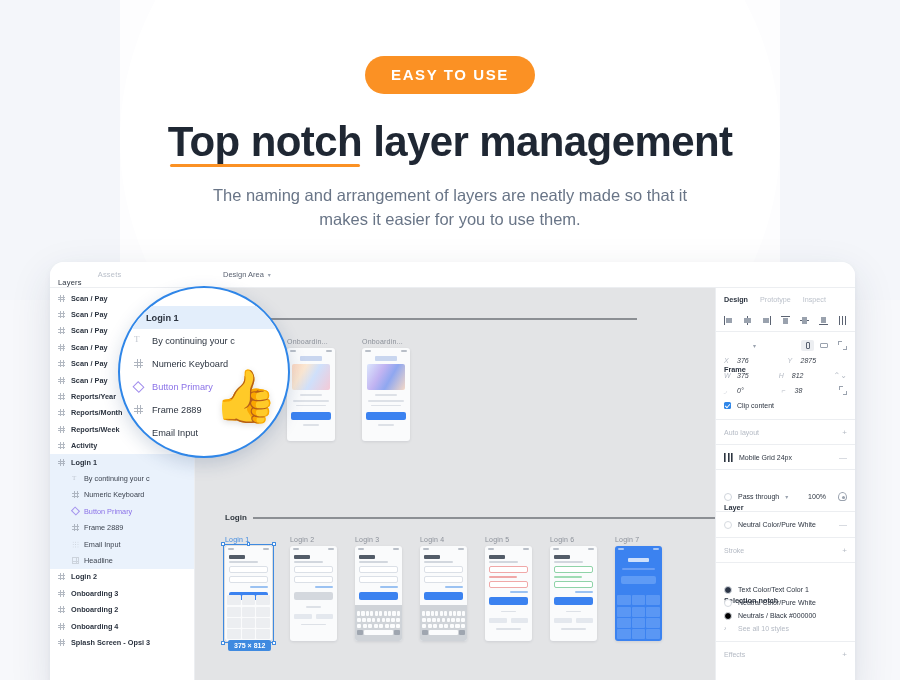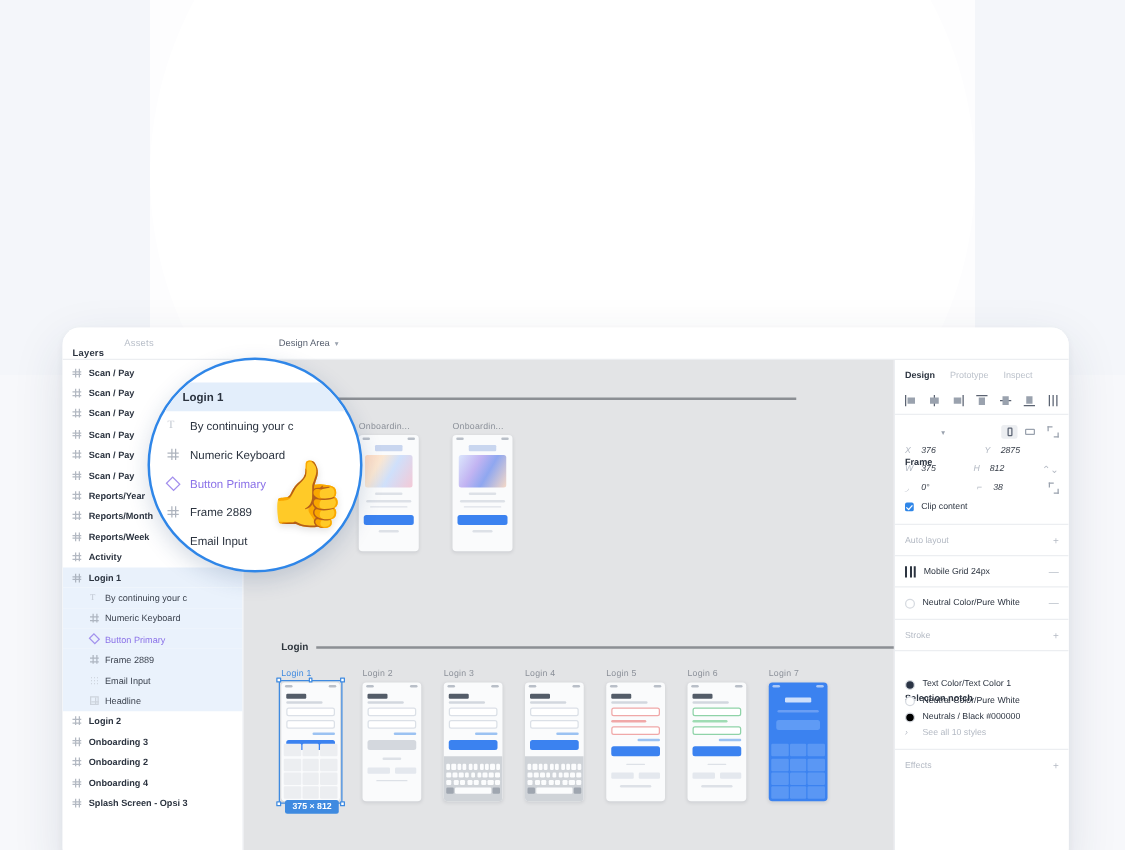--- a/index.html
+++ b/index.html
@@ -94,21 +94,21 @@
     flex: 0 0 26px;
     display: flex;
     align-items: center;
     background: #ffffff;
     border-bottom: 1px solid #eceef1;
     font-size: 7.5px;
     position: relative;
   }
   .tab-group { display: flex; align-items: center; padding-left: 8px; gap: 16px; width: 145px; }
   .tab { color: #b9bfc9; letter-spacing: .2px; }
-  .tab.active { color: #2c3440; font-weight: bold; margin-top: 16px; }
+  .tab.active { color: #2c3440; font-weight: normal; margin-top: 16px; }
   .design-area {
     display: flex; align-items: center; gap: 4px;
     color: #5b6372; margin-left: 28px;
   }
   .chev { font-size: 6px; color: #9aa2ae; }
 
   .app-body { flex: 1; display: flex; min-height: 0; }
 
   
   .layers-panel {
@@ -336,20 +336,25 @@
 <body>
 
 <div id="page">
 
   <div class="bg-wash" style="left:0;top:0;width:120px;height:300px;"></div>
   <div class="bg-wash" style="right:0;top:0;width:120px;height:300px;"></div>
   <div class="bg-oval" style="left:120px;top:-170px;width:660px;height:620px;"></div>
   <div class="bg-wash" style="left:0;top:300px;width:900px;height:380px;background:#f7f8fb;"></div>
   <div class="bg-oval" style="left:150px;top:150px;width:600px;height:420px;opacity:.75;"></div>
 
+  <div class="hero">
+    <div class="badge">EASY TO USE</div>
+    <h1 class="headline"><span class="hl">Top notch</span><span> layer management</span></h1>
+    <p class="subhead">The naming and arrangement of layers are neatly made so that it makes it easier for you to use them.</p>
+  </div>
 
   <div class="app-window">
 
     <div class="app-topbar">
       <div class="tab-group">
         <span class="tab active">Layers</span>
         <span class="tab">Assets</span>
       </div>
       <div class="design-area">
         <span>Design Area</span>
@@ -799,20 +804,32 @@
         </div>
 
         <div class="p-sec" style="padding-top:7px;padding-bottom:7px;">
           <div class="p-row" style="height:10px;gap:6px;">
             <i class="grid-ic"></i>
             <span>Mobile Grid 24px</span>
             <span class="p-right">—</span>
           </div>
         </div>
 
+        <div class="p-sec" style="padding-top:7px;padding-bottom:7px;">
+          <div class="p-row" style="height:12px;">
+            <span class="p-title">Layer</span>
+          </div>
+          <div class="p-row" style="gap:6px;">
+            <i class="swatch" style="border-color:#d0d5dc;background:#fff;"></i>
+            <span>Pass through</span>
+            <span class="chev">▾</span>
+            <span style="margin-left:auto;">100%</span>
+            <i class="eye" style="margin-left:6px;"></i>
+          </div>
+        </div>
 
         <div class="p-sec" style="padding-top:7px;padding-bottom:7px;">
           <div class="p-row" style="height:11px;gap:6px;">
             <i class="swatch" style="background:#ffffff;"></i>
             <span>Neutral Color/Pure White</span>
             <span class="p-right">—</span>
           </div>
         </div>
 
         <div class="p-sec" style="padding-top:7px;padding-bottom:7px;">

